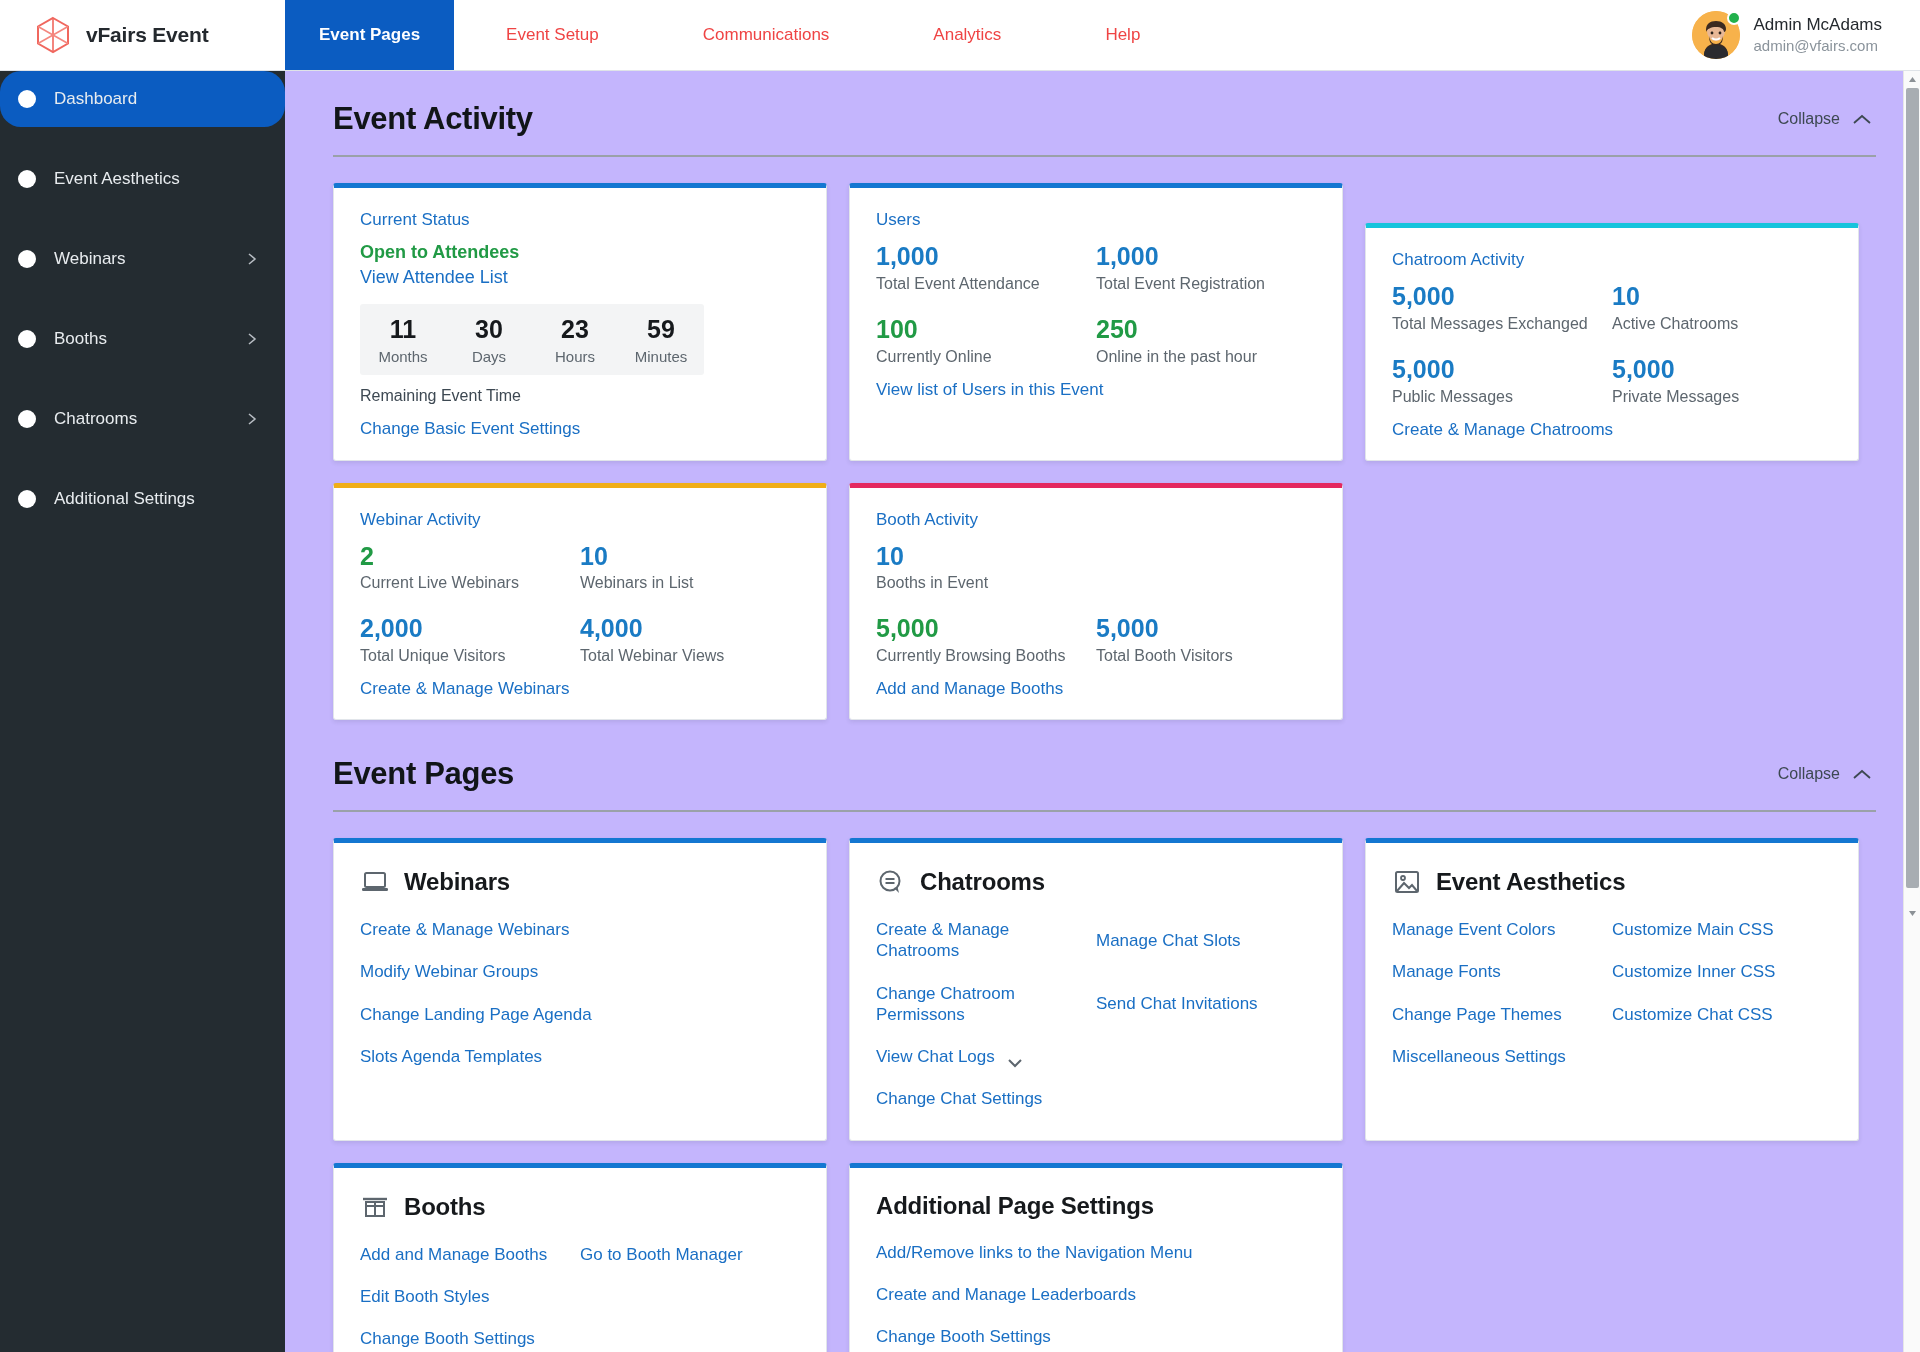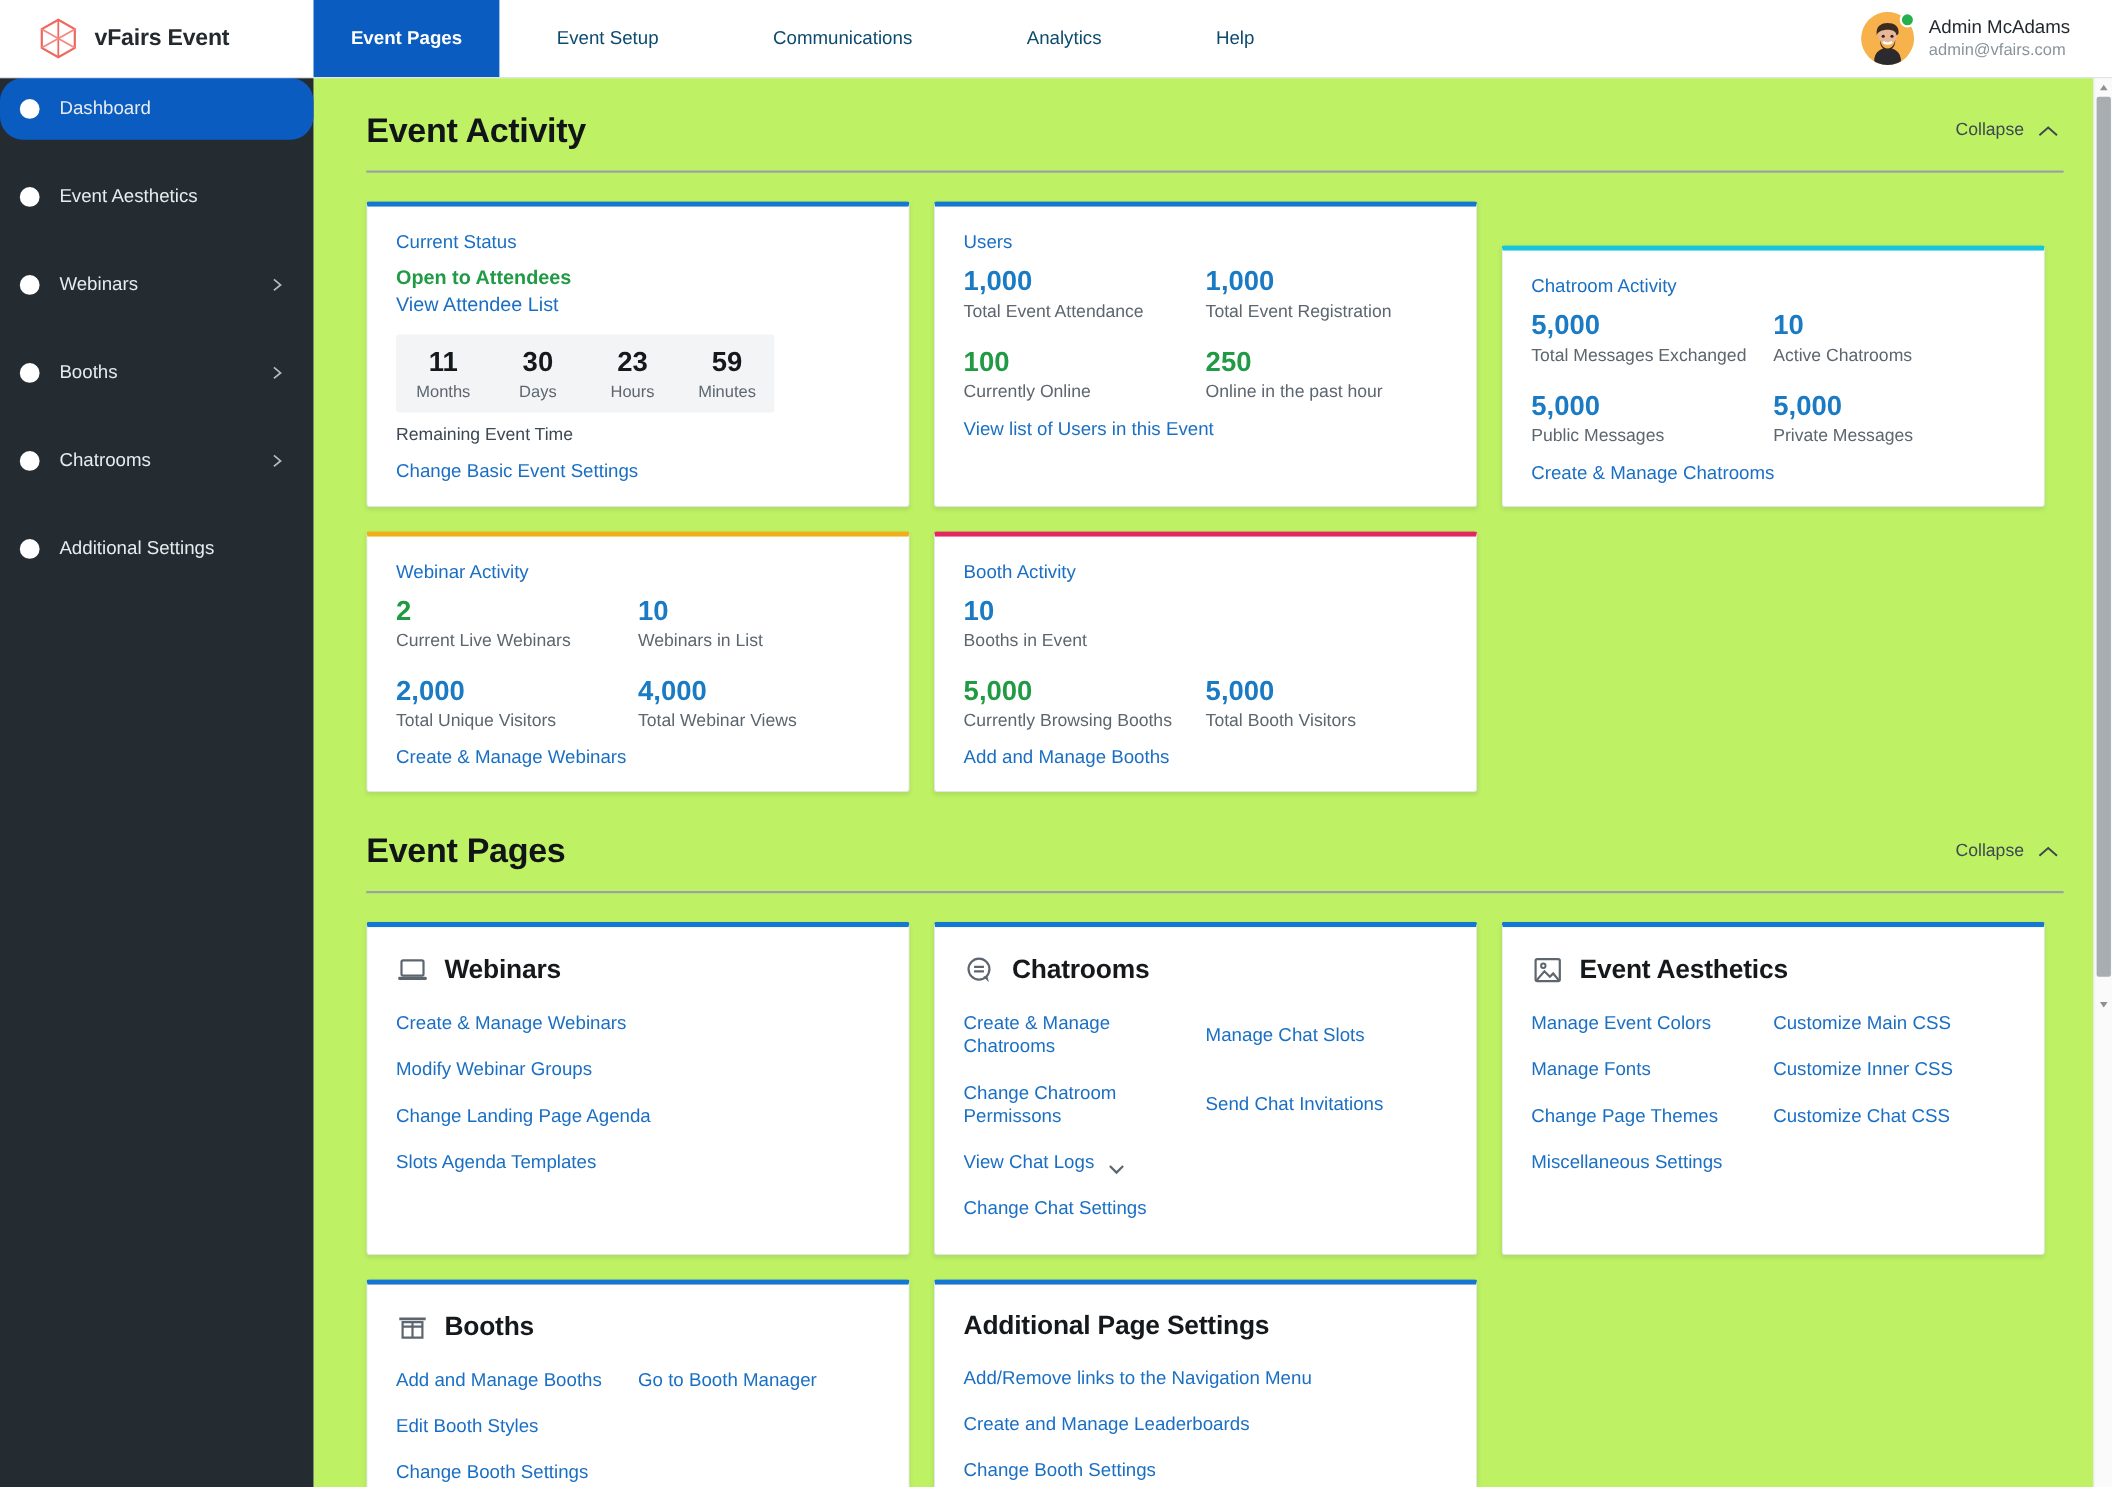--- a/index.html
+++ b/index.html
@@ -24,21 +24,21 @@
     display: flex; align-items: center; gap: 16px;
     padding-left: 36px;
   }
   .brand-logo { width: 34px; height: 38px; flex: 0 0 34px; display:block; }
   .brand-name {
     font-size: 21px; font-weight: bold; color: #24292e; letter-spacing: -0.2px;
   }
   .navtabs { display: flex; align-items: stretch; }
   .navtab {
     display: flex; align-items: center; justify-content: center;
-    padding: 0 34px; font-size: 17px; color: #0c4a6e;
+    padding: 0 34px; font-size: 17px; color: #ef4444;
     cursor: pointer; white-space: nowrap; height: 70px;
   }
   .navtab.active { background: #0b5cc1; color: #ffffff; font-weight: bold; }
   .navtab.w-wide { padding: 0 52px; }
 
   .userbox {
     margin-left: auto; display: flex; align-items: center; gap: 14px;
     padding-right: 38px;
   }
   .avatar-wrap { position: relative; width: 48px; height: 48px; }
@@ -76,21 +76,21 @@
   }
   .side-label { flex: 1 1 auto; }
   .side-chev { width: 14px; height: 14px; flex: 0 0 14px; }
   .side-chev svg { display: block; }
   .side-gap { height: 24px; }
 
   
   .main {
     position: absolute; top: 71px; left: 285px;
     width: 1635px; height: 1281px;
-    background: #bef264;
+    background: #c4b5fd;
     padding: 30px 44px 0 48px;
     overflow: hidden;
   }
 
   .section-head {
     display: flex; align-items: center; justify-content: space-between;
     padding-bottom: 18px;
     border-bottom: 2px solid #9aa1a8;
     margin-bottom: 26px;
   }

